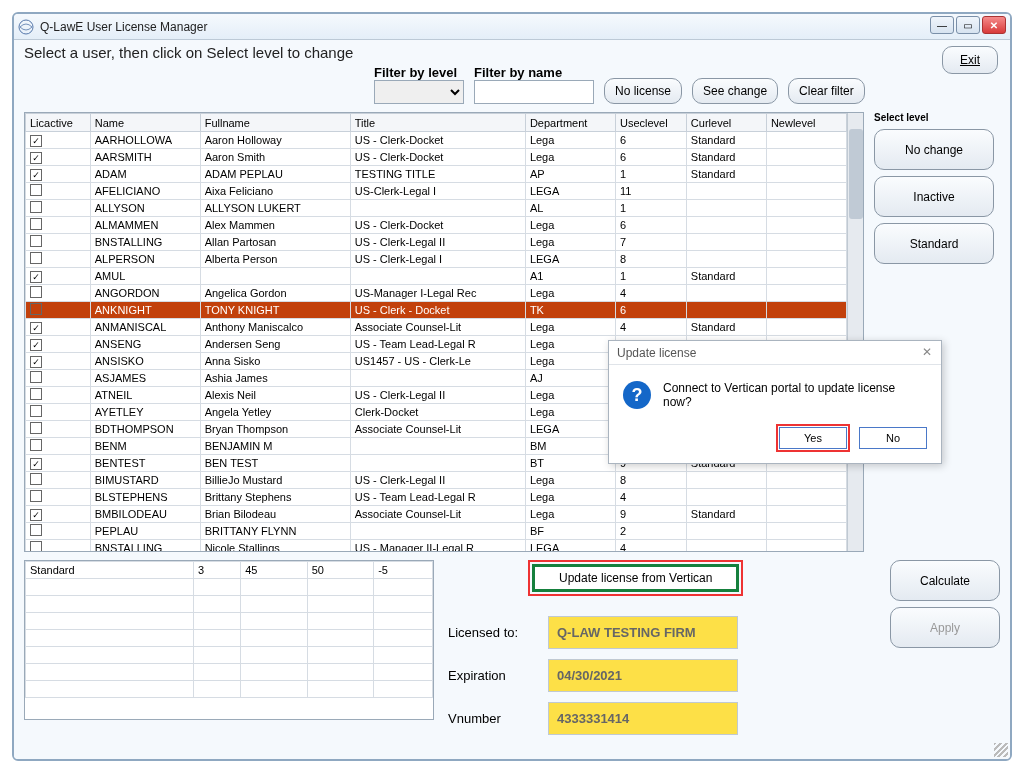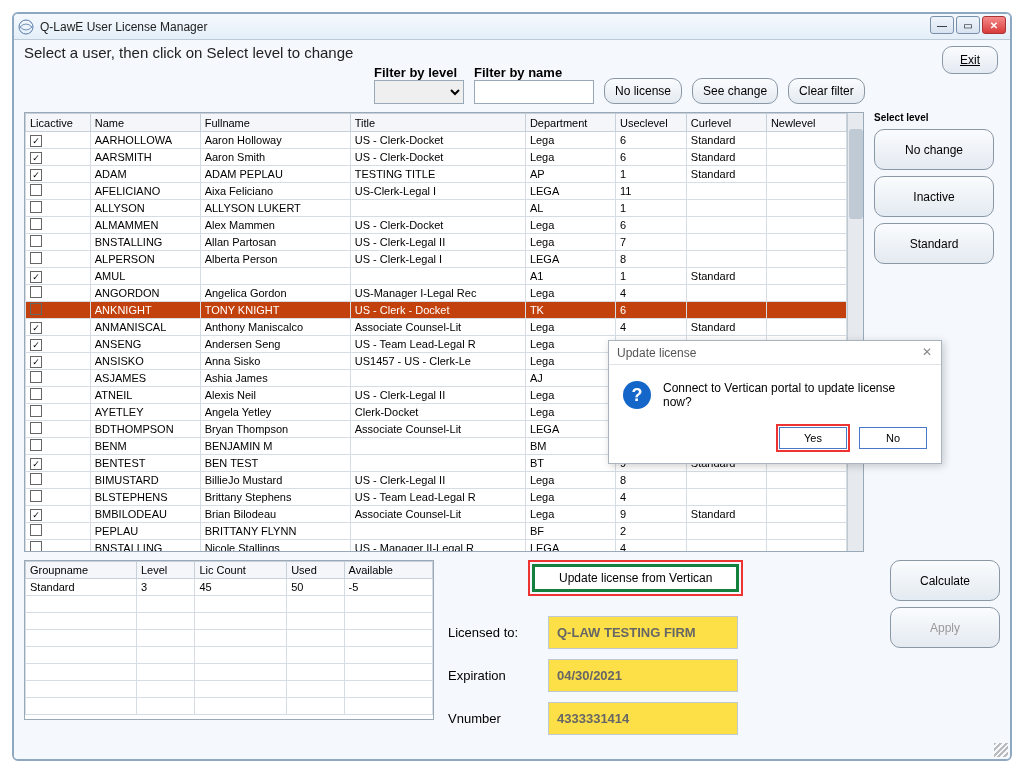--- a/index.html
+++ b/index.html
@@ -368,27 +368,20 @@
         <button class="ctrl-btn side-btn">Inactive</button>
         <button class="ctrl-btn side-btn">Standard</button>
       </div>
     </div>
 
     <div class="bottom-area">
       <div class="group-grid-wrap">
         <table class="group-grid" id="group-table">
             <tbody>
               <tr>
-                <th>Groupname</th>
-                <th>Level</th>
-                <th>Lic Count</th>
-                <th>Used</th>
-                <th>Available</th>
-              </tr>
-              <tr>
                 <td>Standard</td>
                 <td>3</td>
                 <td>45</td>
                 <td>50</td>
                 <td>-5</td>
               </tr>
               <tr>
                 <td>&nbsp;</td>
                 <td></td>
                 <td></td>

